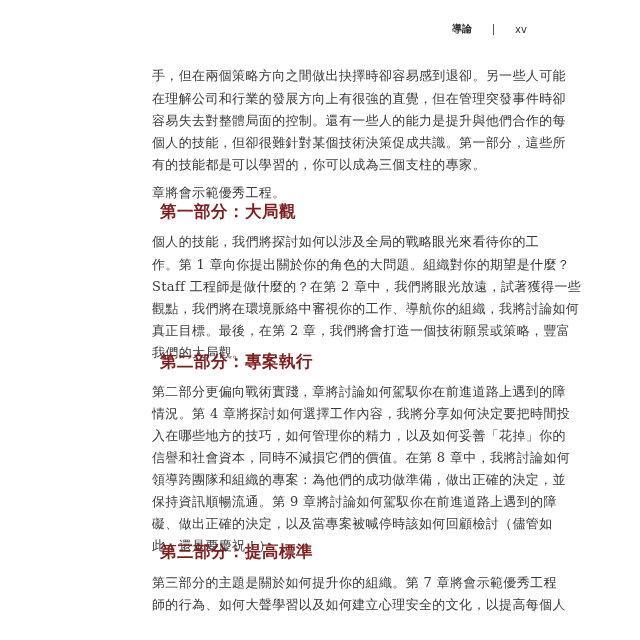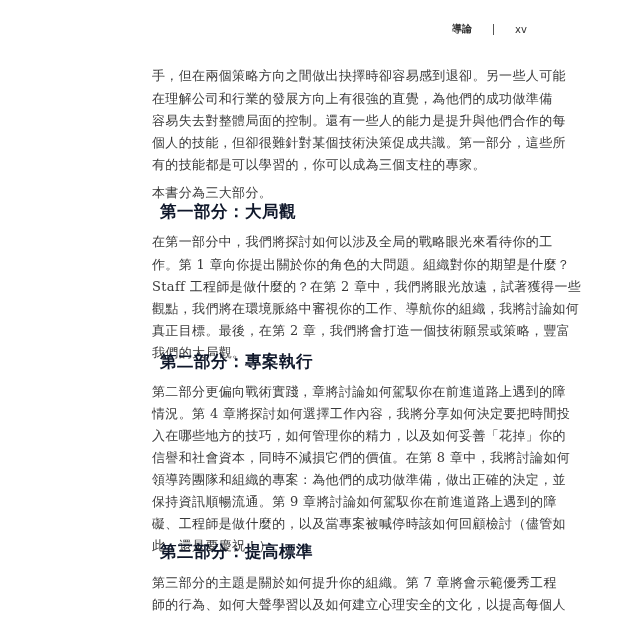--- a/index.html
+++ b/index.html
@@ -1,52 +1,52 @@
 <!DOCTYPE html>
 <html><head>
 <meta charset="utf-8">
 <style>
   html, body { margin: 0; padding: 0; }
   body { width: 640px; height: 640px; background: #ffffff; position: relative; overflow: hidden; font-family: "DejaVu Serif", serif; color: #2b2b2b; }
   .header { position: absolute; top: 22px; left: 452px; font-family: "DejaVu Sans", sans-serif; font-size: 10px; color: #333; display: flex; align-items: center; gap: 17px; }
   .header .bar { display: inline-block; width: 1px; height: 11px; background: #555; margin: 0 4px; }
   .header .title { font-weight: bold; }
   .line { position: absolute; left: 152px; width: 330px; font-size: 13px; line-height: 15px; white-space: nowrap; letter-spacing: 0.35px; color: #3a3a3a; }
-  .heading { position: absolute; left: 160px; font-family: "DejaVu Sans", sans-serif; font-weight: bold; font-size: 16.5px; color: #0f172a; letter-spacing: 0.5px; }
+  .heading { position: absolute; left: 160px; font-family: "DejaVu Sans", sans-serif; font-weight: bold; font-size: 16.5px; color: #7f1d1d; letter-spacing: 0.5px; }
 </style>
 </head>
 <body>
 
 <div class="header">
   <span class="title">導論</span>
   <span class="bar"></span>
   <span>xv</span>
 </div>
 
 <div class="line" style="top:68px">手，但在兩個策略方向之間做出抉擇時卻容易感到退卻。另一些人可能</div>
-<div class="line" style="top:91px">在理解公司和行業的發展方向上有很強的直覺，為他們的成功做準備</div>
+<div class="line" style="top:91px">在理解公司和行業的發展方向上有很強的直覺，但在管理突發事件時卻</div>
 <div class="line" style="top:113px">容易失去對整體局面的控制。還有一些人的能力是提升與他們合作的每</div>
 <div class="line" style="top:135px">個人的技能，但卻很難針對某個技術決策促成共識。第一部分，這些所</div>
 <div class="line" style="top:157px">有的技能都是可以學習的，你可以成為三個支柱的專家。</div>
 
-<div class="line" style="top:185px">本書分為三大部分。</div>
+<div class="line" style="top:185px">章將會示範優秀工程。</div>
 
 <div class="heading" style="top:201px">第一部分：大局觀</div>
-<div class="line" style="top:234px">在第一部分中，我們將探討如何以涉及全局的戰略眼光來看待你的工</div>
+<div class="line" style="top:234px">個人的技能，我們將探討如何以涉及全局的戰略眼光來看待你的工</div>
 <div class="line" style="top:257px">作。第 1 章向你提出關於你的角色的大問題。組織對你的期望是什麼？</div>
 <div class="line" style="top:279px">Staff 工程師是做什麼的？在第 2 章中，我們將眼光放遠，試著獲得一些</div>
 <div class="line" style="top:301px">觀點，我們將在環境脈絡中審視你的工作、導航你的組織，我將討論如何</div>
 <div class="line" style="top:323px">真正目標。最後，在第 2 章，我們將會打造一個技術願景或策略，豐富</div>
 <div class="line" style="top:345px">我們的大局觀。</div>
 
 <div class="heading" style="top:351px">第二部分：專案執行</div>
 <div class="line" style="top:384px">第二部分更偏向戰術實踐，章將討論如何駕馭你在前進道路上遇到的障</div>
 <div class="line" style="top:406px">情況。第 4 章將探討如何選擇工作內容，我將分享如何決定要把時間投</div>
 <div class="line" style="top:428px">入在哪些地方的技巧，如何管理你的精力，以及如何妥善「花掉」你的</div>
 <div class="line" style="top:450px">信譽和社會資本，同時不減損它們的價值。在第 8 章中，我將討論如何</div>
 <div class="line" style="top:472px">領導跨團隊和組織的專案：為他們的成功做準備，做出正確的決定，並</div>
 <div class="line" style="top:494px">保持資訊順暢流通。第 9 章將討論如何駕馭你在前進道路上遇到的障</div>
-<div class="line" style="top:516px">礙、工程師是做什麼的，以及當專案被喊停時該如何回顧檢討（儘管如</div>
+<div class="line" style="top:516px">礙、做出正確的決定，以及當專案被喊停時該如何回顧檢討（儘管如</div>
 <div class="line" style="top:538px">此，還是要慶祝！）。</div>
 
 <div class="heading" style="top:541px">第三部分：提高標準</div>
 <div class="line" style="top:575px">第三部分的主題是關於如何提升你的組織。第 7 章將會示範優秀工程</div>
 <div class="line" style="top:597px">師的行為、如何大聲學習以及如何建立心理安全的文化，以提高每個人</div>
 
 </body></html>

